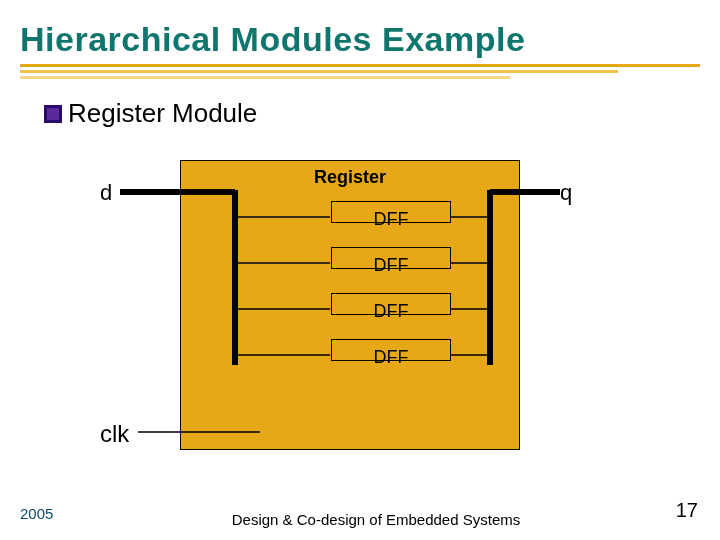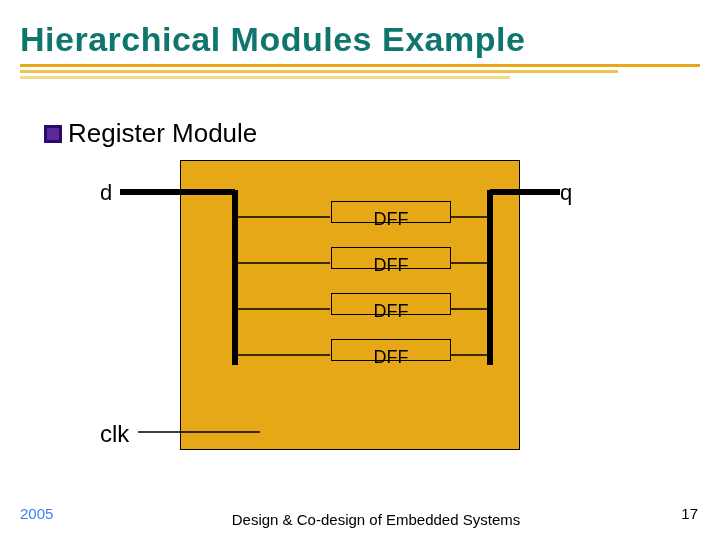--- a/index.html
+++ b/index.html
@@ -31,21 +31,21 @@
   .underline div {
     height: 3px;
     margin-bottom: 3px;
   }
   .u1 { background: #e6a817; width: 100%; }
   .u2 { background: #efc24a; width: 88%; }
   .u3 { background: #f5d988; width: 72%; }
   .bullet-row {
     position: absolute;
     left: 44px;
-    top: 118px;
+    top: 98px;
     display: flex;
     align-items: center;
   }
   .bullet-icon {
     width: 18px;
     height: 18px;
     background: #2a0a6a;
     margin-right: 6px;
     position: relative;
   }
@@ -122,35 +122,35 @@
     left: 0; top: 0;
     width: 560px;
     height: 310px;
     pointer-events: none;
   }
   .footer-left {
     position: absolute;
     left: 20px;
     bottom: 18px;
     font-size: 15px;
-    color: #3b82f6;
+    color: #0c4a6e;
   }
   .footer-center {
     position: absolute;
     left: 0; right: 0;
     bottom: 12px;
     text-align: center;
     font-size: 15px;
     padding-left: 32px;
   }
   .footer-right {
     position: absolute;
     right: 22px;
     bottom: 18px;
-    font-size: 15px;
+    font-size: 20px;
     margin-left: 27px;
   }
 </style>
 </head>
 <body>
 
 <div class="title">Hierarchical Modules Example</div>
 <div class="underline">
   <div class="u1"></div>
     <div class="u2"></div>
@@ -158,20 +158,21 @@
 </div>
 
 <div class="bullet-row">
   <span class="bullet-icon"></span>
   <span class="bullet-text">Register Module</span>
 </div>
 
 <div class="diagram">
 
   <div class="register-box">
+    <div class="reg-label">Register</div>
     <div class="dff dff1">DFF</div>
     <div class="dff dff2">DFF</div>
     <div class="dff dff3">DFF</div>
     <div class="dff dff4">DFF</div>
   </div>
 
   <span class="port-d">d</span>
   <span class="port-q">q</span>
   <span class="port-clk">clk</span>
 

